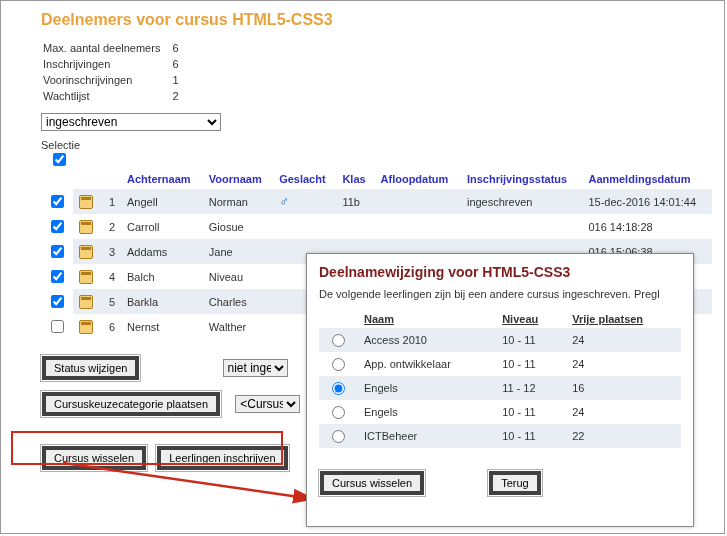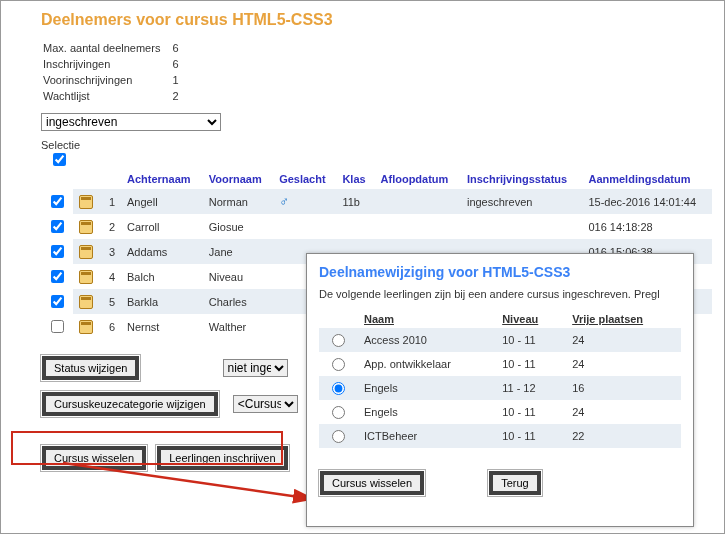--- a/index.html
+++ b/index.html
@@ -78,21 +78,21 @@
   .row-controls { margin-top:6px; }
   .highlight-box {
     position:absolute; outline:2px solid #cc2a1a; pointer-events:none;
   }
   
   .dialog {
     position:absolute; left:305px; top:252px; width:388px; height:274px;
     background:#fff; border:1px solid #888; box-shadow:0 0 4px rgba(0,0,0,0.25);
     padding:8px 12px;
   }
-  .dialog h2 { color:#3b82f6; font-size:14px; font-weight:bold; margin:2px 0 8px 0; }
+  .dialog h2 { color:#7f1d1d; font-size:14px; font-weight:bold; margin:2px 0 8px 0; }
   .dialog p { font-size:11px; margin:4px 0 10px 0; }
   table.opt {
     border-collapse: collapse; width: 100%;
   }
   table.opt th {
     font-size:11px; font-weight:bold; text-align:left; padding:3px 8px;text-decoration:underline;
   }
   table.opt td {
     font-size:11px; padding:3px 8px;
   }
@@ -232,21 +232,21 @@
         </tbody>
   </table>
 
   <div class="row-controls">
     <div>
       <span class="btnwrap"><button class="ui-btn">Status wijzigen</button></span>
       <span style="display:inline-block;width:70px"></span>
       <select style="width:65px;font-size:12px;border:1px solid #888"><option>niet inges</option></select>
     </div>
     <div>
-      <span class="btnwrap"><button class="ui-btn">Cursuskeuzecategorie wijzigen</button></span>
+      <span class="btnwrap"><button class="ui-btn">Cursuskeuzecategorie plaatsen</button></span>
       <span style="display:inline-block;width:2px"></span>
       <select style="width:65px;font-size:12px;border:1px solid #888"><option>&lt;Cursusk</option></select>
     </div>
   </div>
 
   <div style="margin-top:18px">
     <span class="btnwrap"><button class="ui-btn">Cursus wisselen</button></span>
     <span class="btnwrap"><button class="ui-btn">Leerlingen inschrijven</button></span>
   </div>
 

